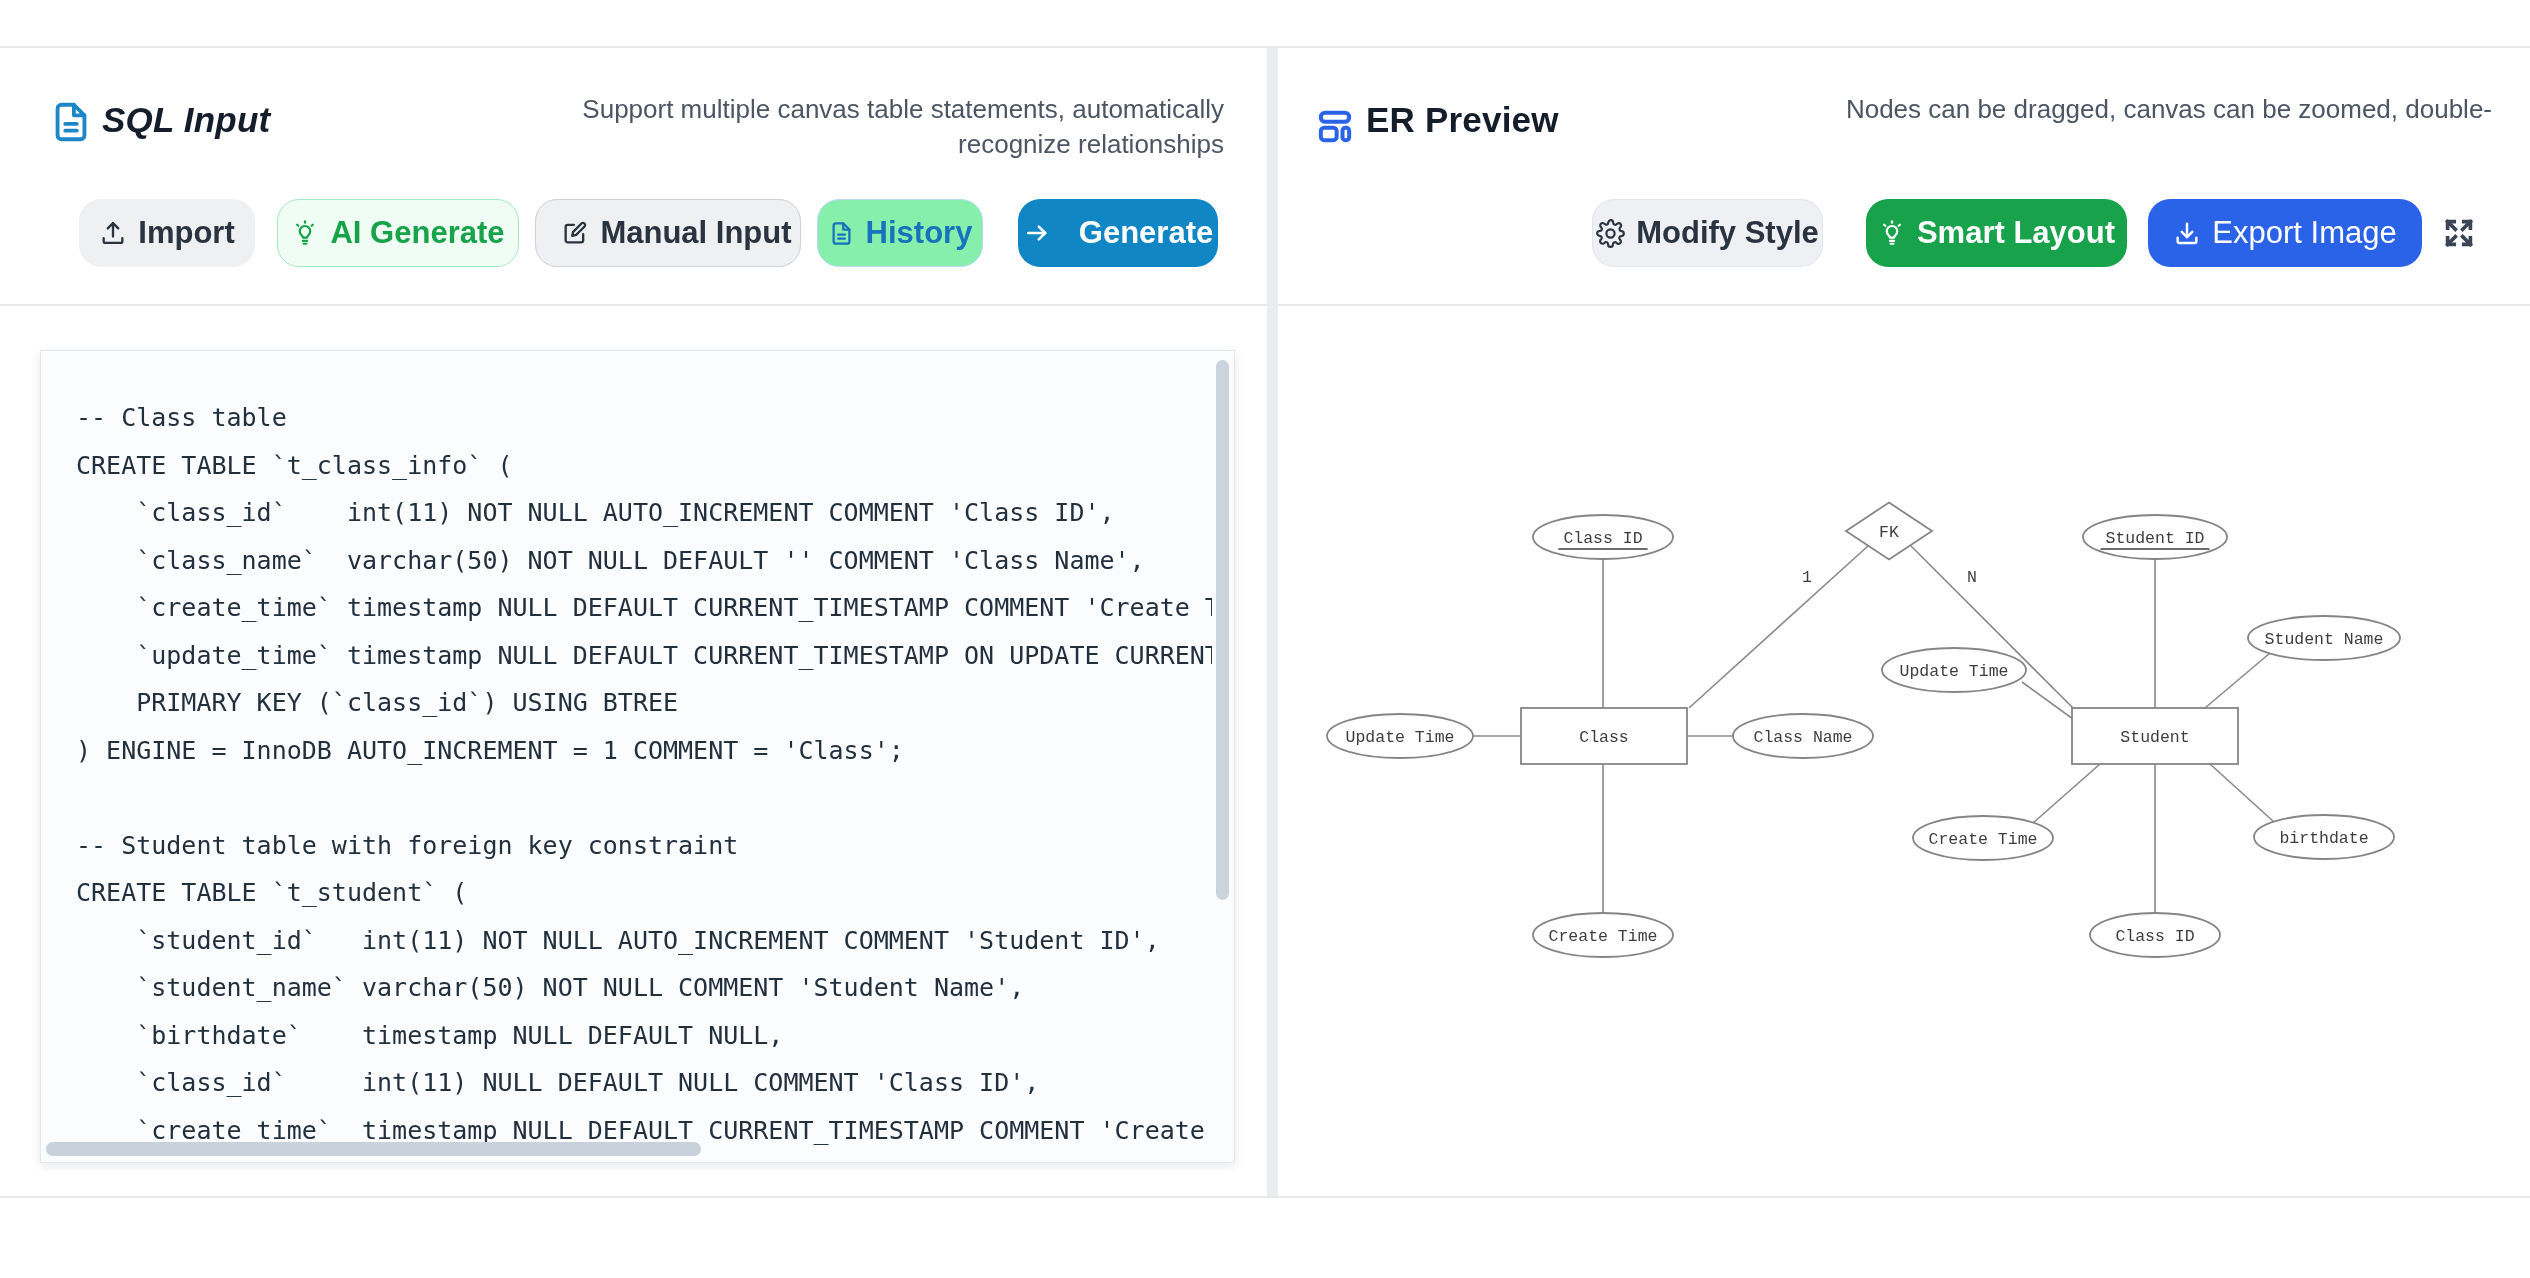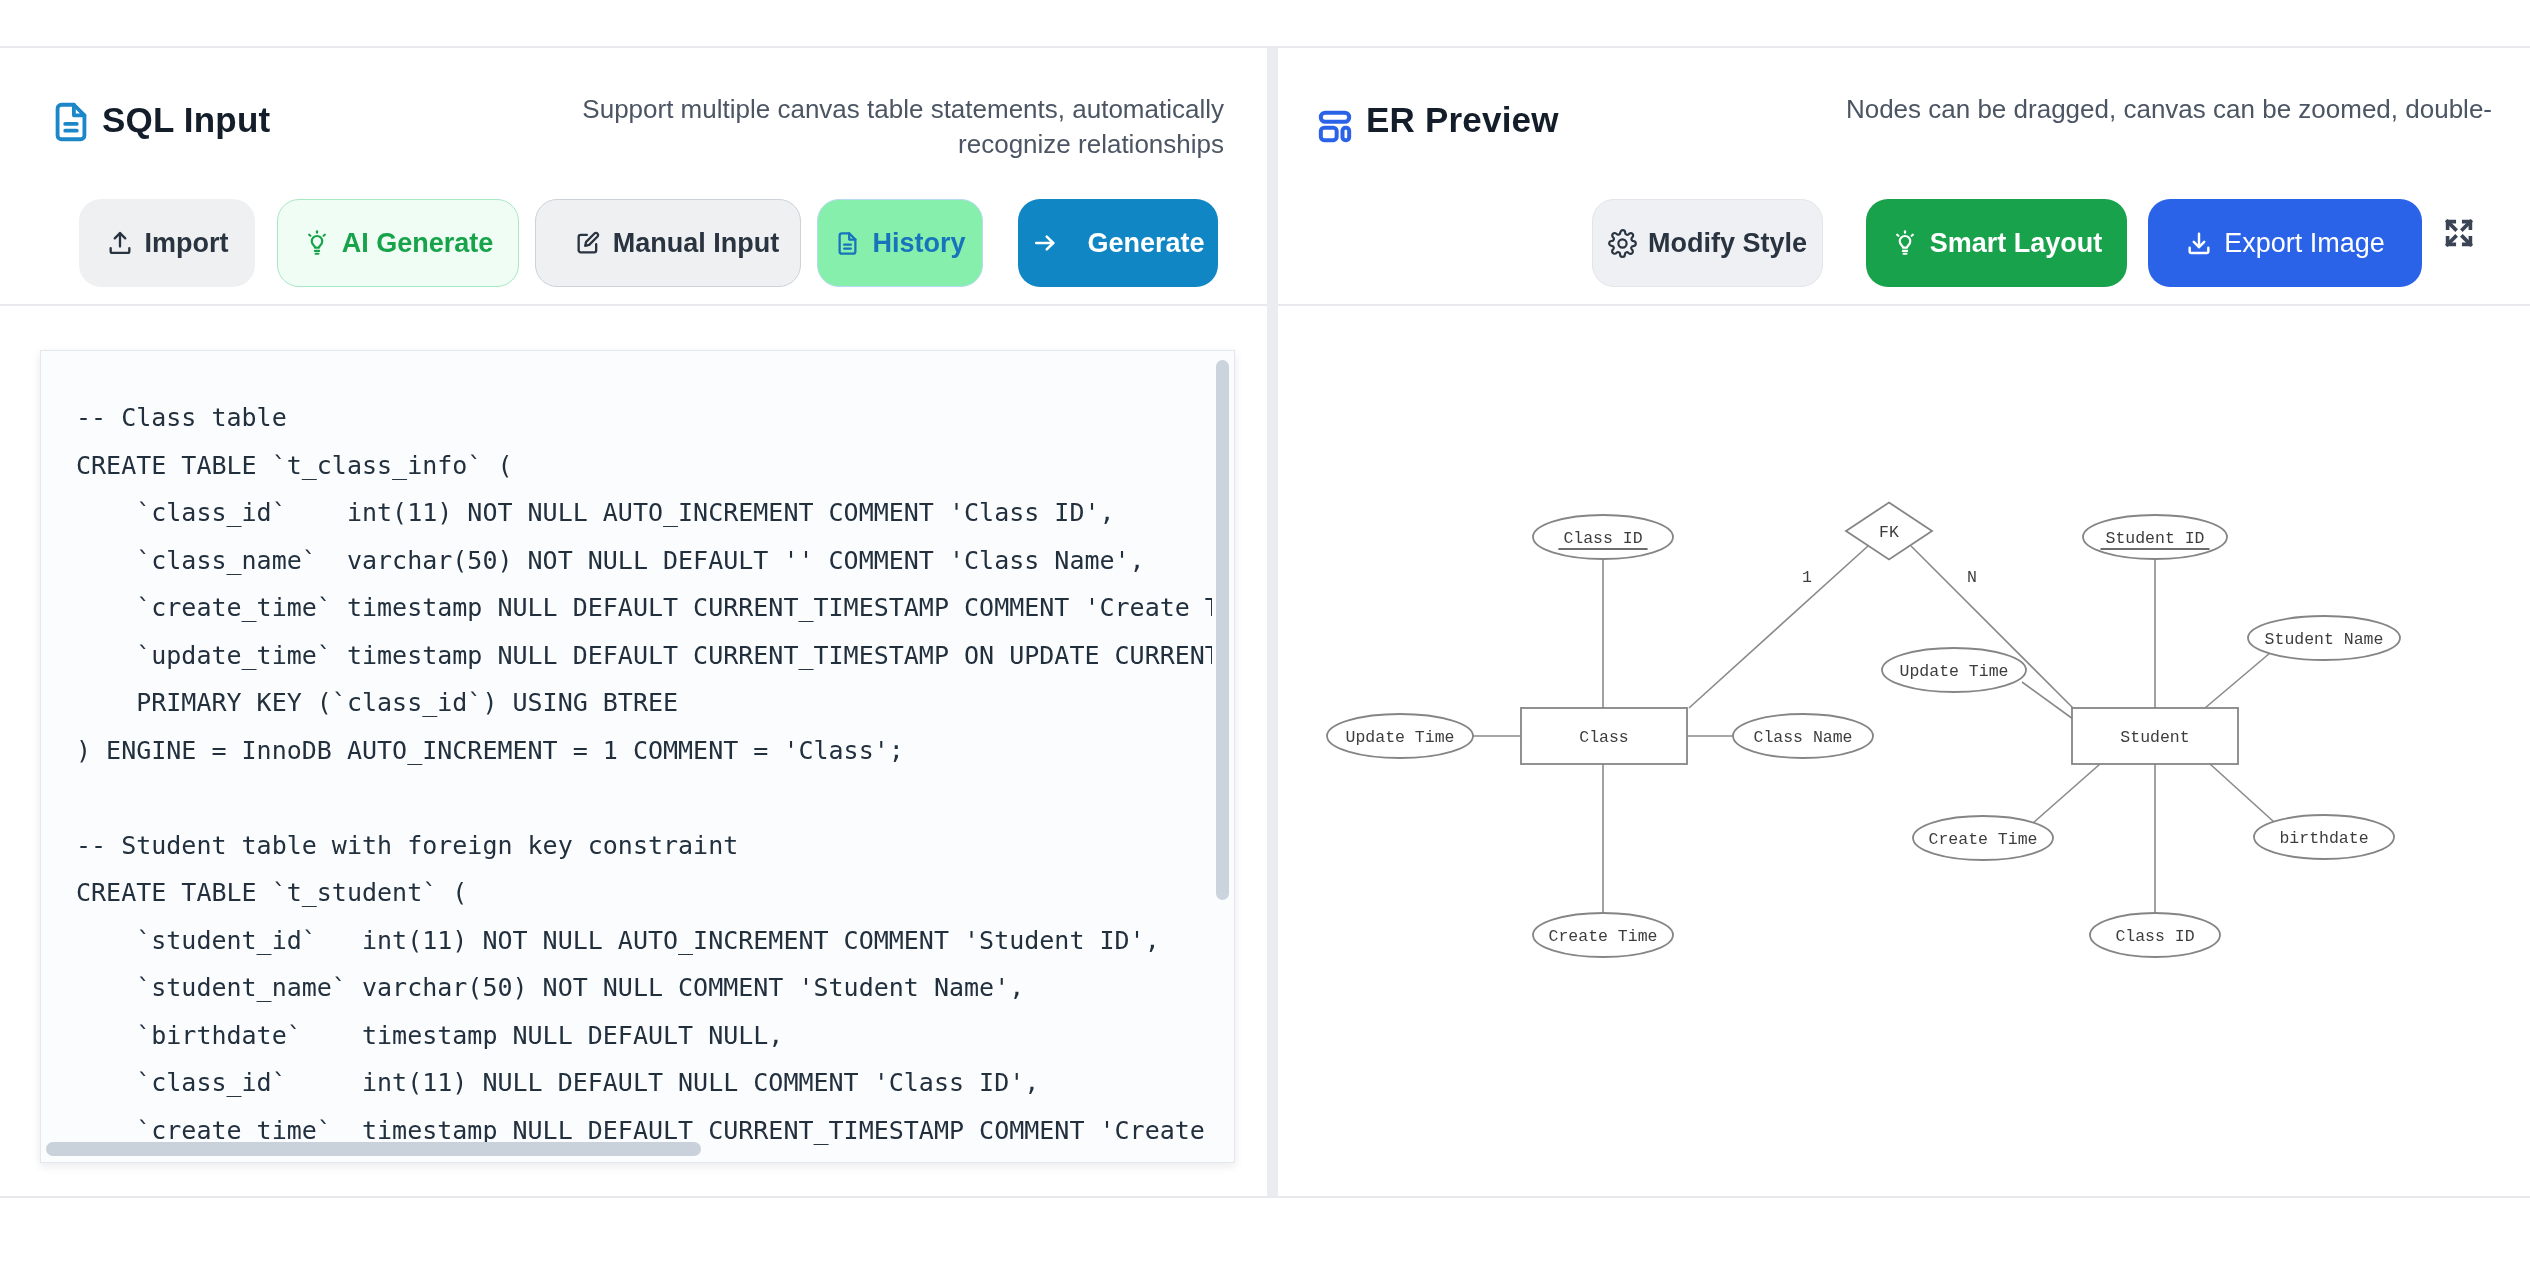--- a/index.html
+++ b/index.html
@@ -7,34 +7,34 @@
               font-family:"Liberation Sans", sans-serif; position:relative; }
 
   .rule { position:absolute; background:#e7e9ec; height:2px; }
   #rule-top { left:0; top:46px; width:2530px; }
   #rule-mid-left { left:0; top:304px; width:1267px; }
   #rule-mid-right { left:1278px; top:304px; width:1252px; }
   #rule-bottom { left:0; top:1196px; width:2530px; }
   #divider-v { position:absolute; left:1267px; top:48px; width:11px; height:1148px; background:#eaecef; }
 
   .panel-title { position:absolute; top:100px; font-size:35px; font-weight:700; color:#141e2a; letter-spacing:.2px; }
-  #sql-title { left:102px; }
+  #sql-title { left:102px;font-style:italic; }
   #er-title { left:1366px; }
   .title-icon { position:absolute; }
   #sql-doc-icon { left:48px; top:98px; }
   #er-grid-icon { left:1314px; top:106px; }
 
   .subtitle { position:absolute; top:92px; text-align:right; font-size:26px; line-height:35px; color:#4b5563; }
   #sql-subtitle { right:1306px; }
   #er-subtitle { right:38px; }
   .subtitle span { display:block; }
 
-  .btn { position:absolute; top:199px; height:88px; border-radius:22px;
+  .btn { position:absolute; top:199px; height:68px; border-radius:22px;
          display:flex; align-items:center; justify-content:center; gap:11px;
-         font-size:27px; font-weight:600; cursor:pointer; border:1px solid transparent;
+         font-size:31px; font-weight:600; cursor:pointer; border:1px solid transparent;
          font-family:"Liberation Sans", sans-serif; }
   .btn svg { flex:0 0 auto; }
   #btn-import       { left:79px;  width:176px; background:#eef0f2; color:#2a3441; }
   #btn-ai-generate  { left:277px; width:242px; background:#f0fdf4; border-color:#a9e7c3; color:var(--ai-green); }
   #btn-manual-input { left:535px; width:266px; background:#eef0f2; border-color:#ccd2d8; color:#2a3441;padding-left:17px; }
   #btn-history      { left:817px; width:166px; background:#86efac; border-color:#b7d9f2; color:var(--history-blue); }
   #btn-generate     { left:1018px; width:200px; background:var(--generate-blue); color:#ffffff; font-weight:700;gap:28px; }
   #btn-modify-style { left:1592px; width:231px; background:#eef0f3; border-color:#e2e5e9; color:#2a3441; }
   #btn-smart-layout { left:1866px; width:261px; background:var(--smart-green); color:#ffffff; font-weight:700; }
   #btn-export-image { left:2148px; width:274px; background:var(--export-blue); color:#ffffff; font-weight:400; }

